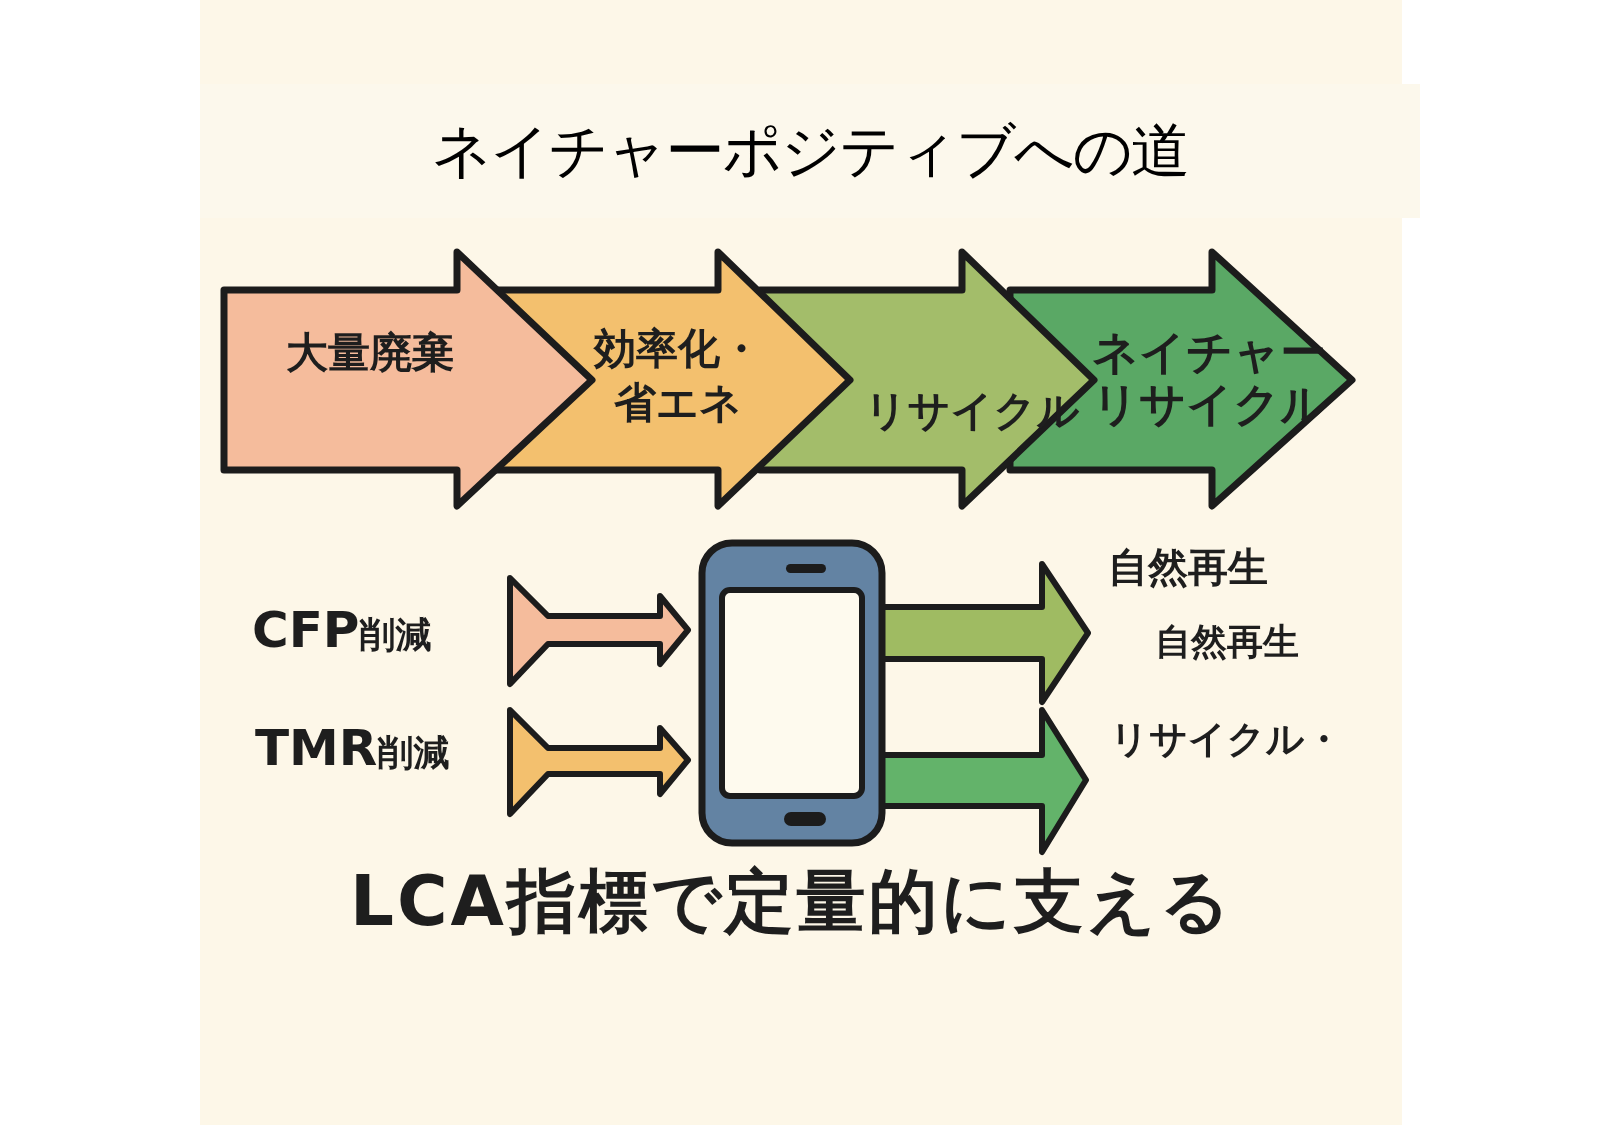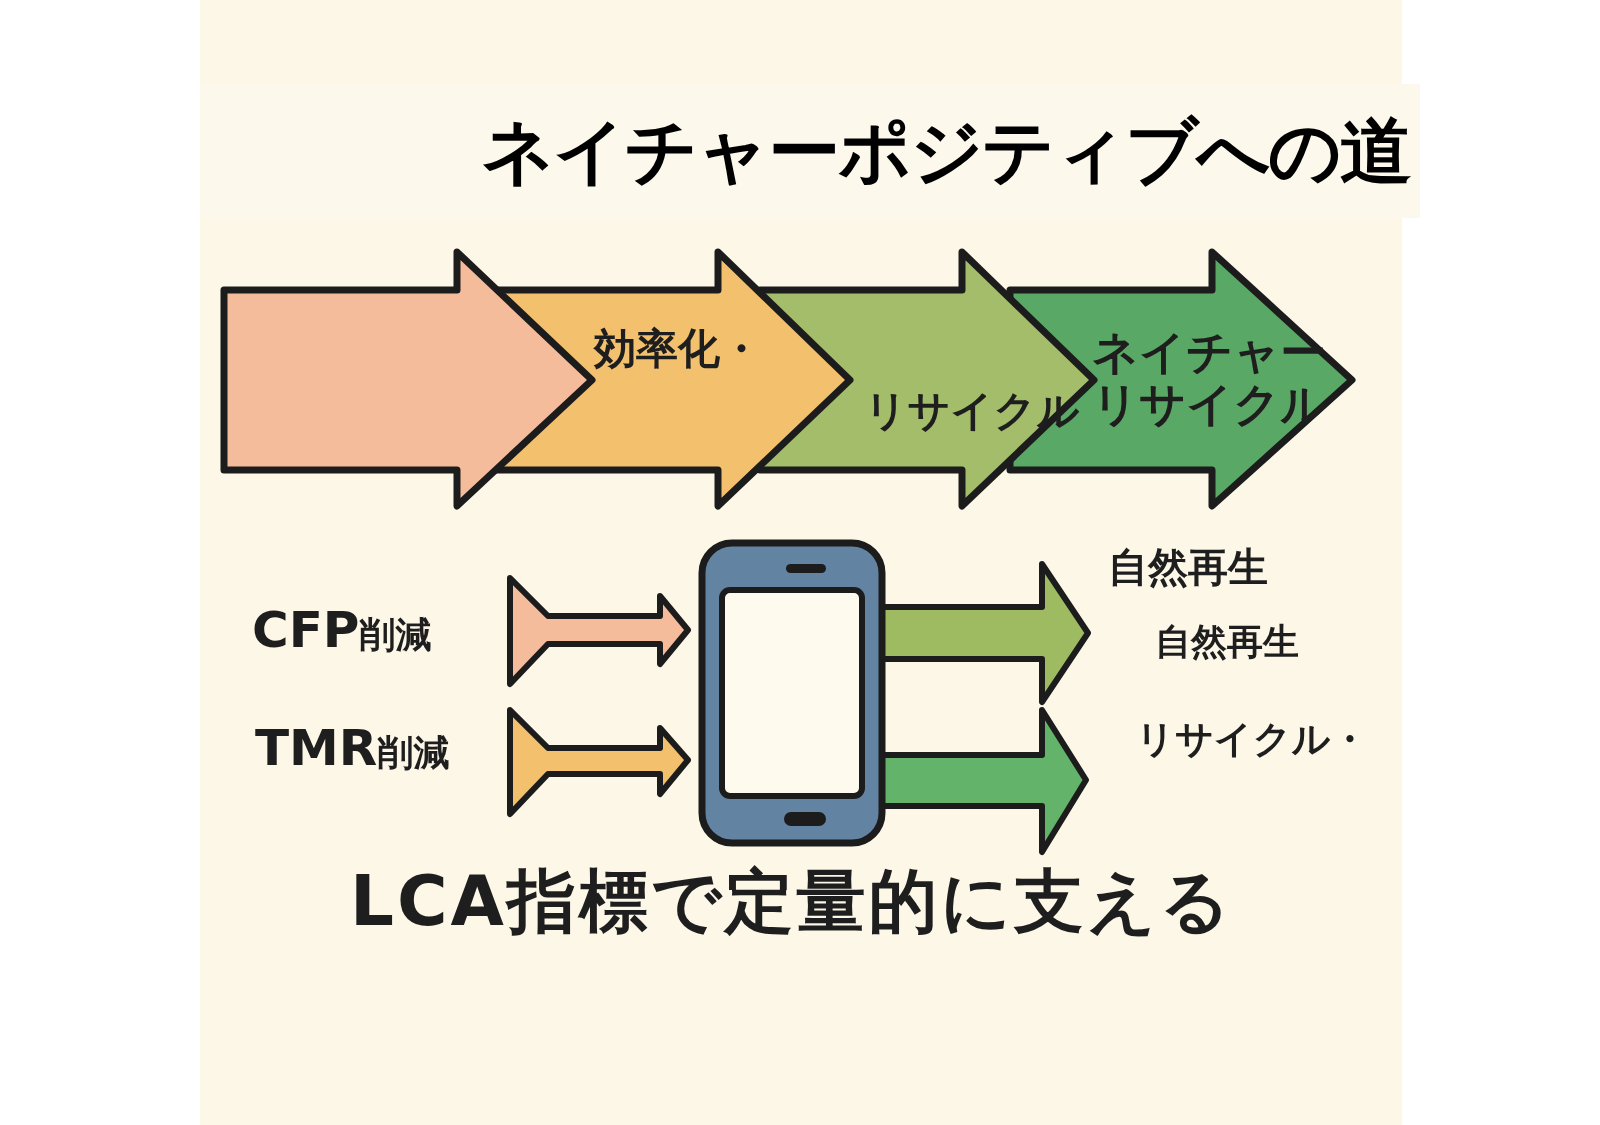--- a/index.html
+++ b/index.html
@@ -9,22 +9,22 @@
   }
   #panel {
     position: absolute; left: 200px; top: 0; width: 1202px; height: 1125px;
     background: #fdf7e8;
   }
   #title-box {
     position: absolute; left: 200px; top: 84px; width: 1220px; height: 134px;
     background: #fcf8ec;
   }
   #title {
-    position: absolute; left: 210px; top: 92px; width: 1200px; text-align: right;
-    font-size: 72px; font-weight: bold; color: #000; letter-spacing: -2px; line-height: 118px;
+    position: absolute; left: 210px; top: 92px; width: 1200px; text-align: center;
+    font-size: 59px; font-weight: normal; color: #000; letter-spacing: -2px; line-height: 118px;
     white-space: nowrap;
   }
   svg#diagram { position: absolute; left: 0; top: 0; }
   .stage-label, .side-label, .out-label, #footer {
     position: absolute; font-weight: bold; color: #1e1e1e; white-space: nowrap;
   }
   .stage-label { text-align: center; font-size: 42px; line-height: 54px; }
   .side-label { font-size: 50px; line-height: 60px; }
   .side-label .sm { font-size: 36px; margin-top: 20px; }
   .out-label { font-size: 40px; line-height: 54px; }
@@ -52,23 +52,25 @@
 
   <g>
     <rect id="phone-body" x="702" y="543" width="180" height="300" rx="30" ry="30" stroke="#1c1c1c" stroke-width="7" fill="#6383a3"></rect>
     <rect id="phone-screen" x="722" y="590" width="140" height="206" rx="8" ry="8" stroke="#1c1c1c" stroke-width="6" fill="#fefaee"></rect>
     <rect x="786" y="564" width="40" height="9" rx="4.5" fill="#1c1c1c"></rect>
     <rect x="784" y="812" width="42" height="14" rx="7" fill="#1c1c1c"></rect>
   </g>
 </svg>
 
 <div class="stage-label" style="left:245px; top:326px; width:250px;">
+  <div>大量廃棄</div>
 </div>
 <div class="stage-label" style="left:588px; top:322px; width:180px;">
   <div>効率化・</div>
+  <div>省エネ</div>
 </div>
 <div class="stage-label" style="left:862px; top:352px; width:220px;margin-top:32px;">
   <div>リサイクル</div>
 </div>
 <div class="stage-label" style="left:1092px; top:326px; width:220px; font-size:46px; line-height:52px;">
   <div>ネイチャー</div>
   <div>リサイクル</div>
 </div>
 
 <div class="side-label" style="left:252px; top:600px;">
@@ -77,17 +79,17 @@
 <div class="side-label" style="left:255px; top:718px;">
   <span>TMR</span><span class="sm">削減</span>
 </div>
 
 <div class="out-label" style="left:1108px; top:540px;">
   <div>自然再生</div>
 </div>
 <div class="out-label" style="left:1155px; top:615px; font-size:36px;">
   <div>自然再生</div>
 </div>
-<div class="out-label" style="left:1110px; top:710px; font-size:38px; line-height:58px;margin-left:26px;">
+<div class="out-label" style="left:1110px; top:710px; font-size:38px; line-height:58px;">
   <div>リサイクル・</div>
 </div>
 
 <div id="footer">LCA指標で定量的に支える</div>
 
 </body></html>

